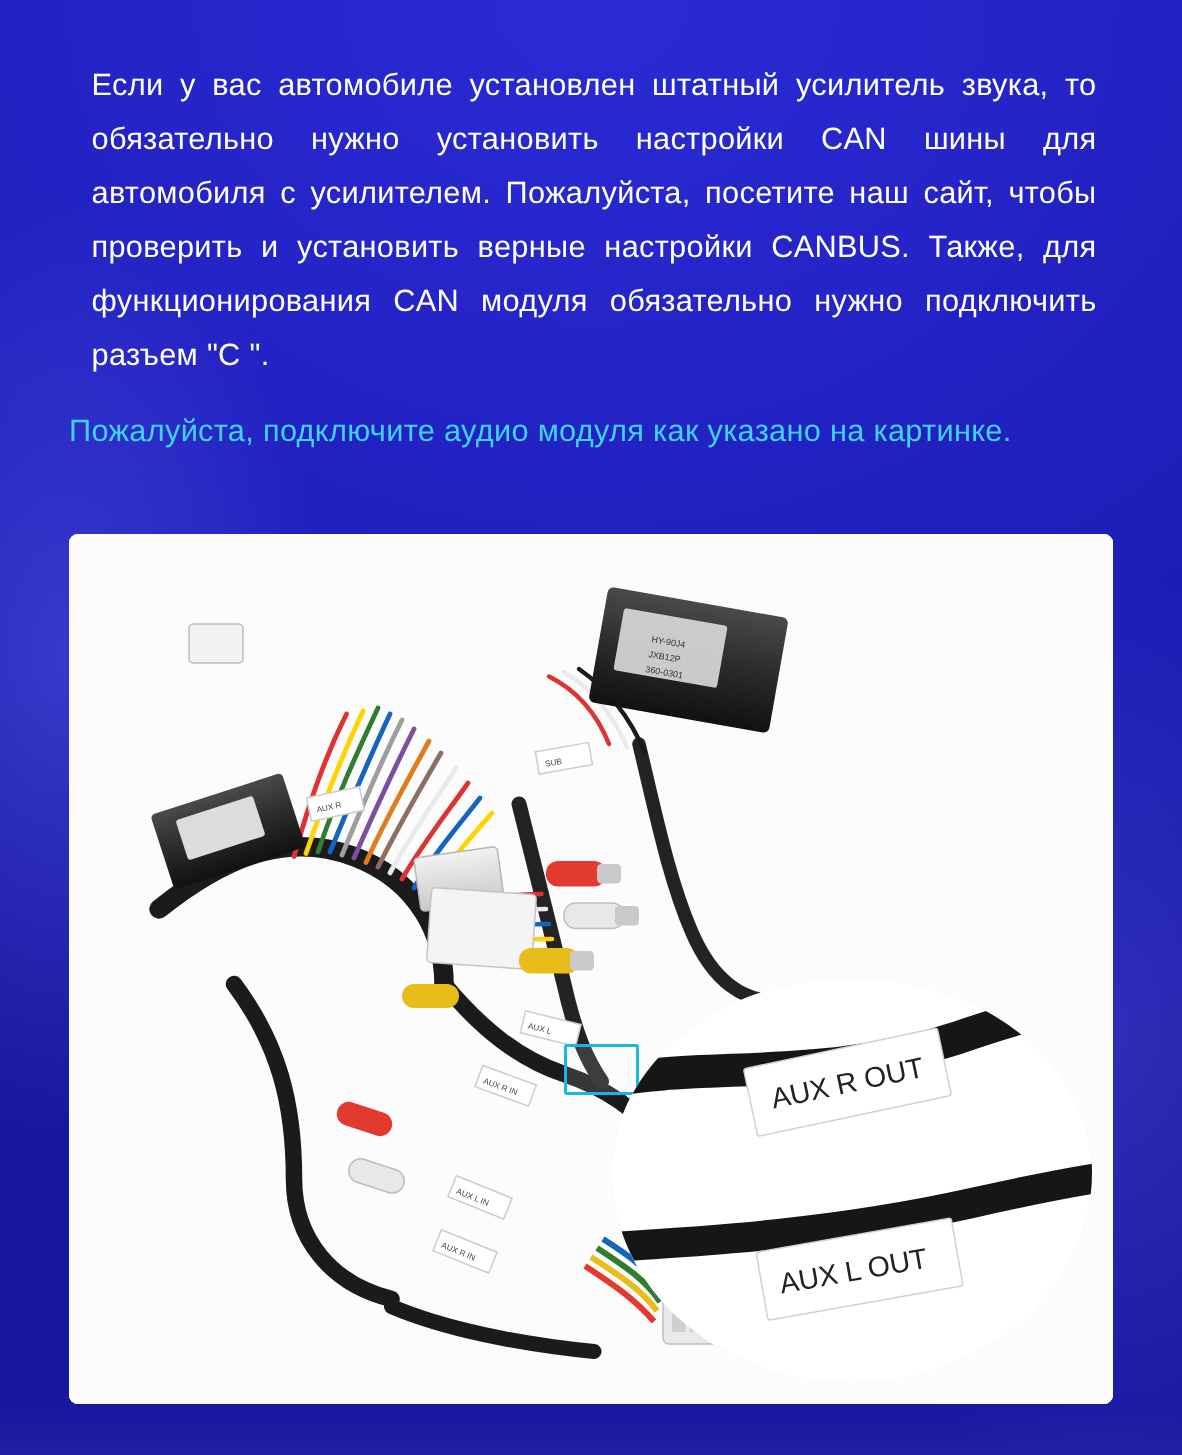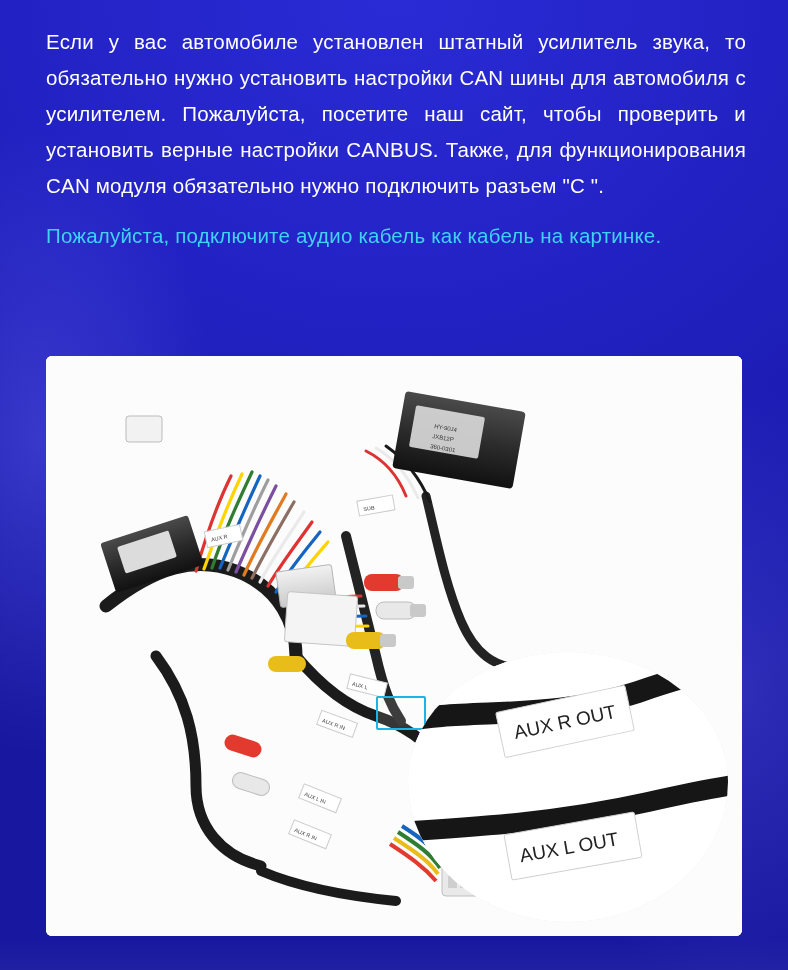--- a/index.html
+++ b/index.html
@@ -45,21 +45,21 @@
     top: 24px;
     width: 700px;
   }
   .para {
     color: #ffffff;
     font-size: 20.5px;
     line-height: 36px;
     text-align: justify;
     text-align-last: left;
     letter-spacing: 0.2px;
-    margin: 0;
+    margin: 15px;
   }
   .para-accent {
     color: #3fd2f2;
     font-size: 20.5px;
     line-height: 36px;
     text-align: justify;
     text-align-last: left;
     letter-spacing: 0.2px;
     margin: 14px 0 0 0;
   }
@@ -113,21 +113,21 @@
 </style>
 </head>
 <body>
 
 <div class="page">
   <div class="glow-left"></div>
   <div class="glow-right"></div>
 
   <div class="text-block">
     <p class="para">Если у вас автомобиле установлен штатный усилитель звука, то обязательно нужно установить настройки CAN шины для автомобиля с усилителем. Пожалуйста, посетите наш сайт, чтобы проверить и установить верные настройки CANBUS. Также, для функционирования CAN модуля обязательно нужно подключить разъем "С ".</p>
-    <p class="para-accent">Пожалуйста, подключите аудио кабель как кабель на картинке.</p>
+    <p class="para-accent">Пожалуйста, подключите аудио модуля как указано на картинке.</p>
   </div>
 
   <div class="image-card">
     <div class="photo">
       <svg class="harness" viewBox="0 0 696 580">
         <defs>
           <linearGradient id="blk" x1="0" y1="0" x2="0" y2="1">
             <stop offset="0%" stop-color="#4a4a4a"></stop>
             <stop offset="50%" stop-color="#2b2b2b"></stop>
             <stop offset="100%" stop-color="#111111"></stop>

